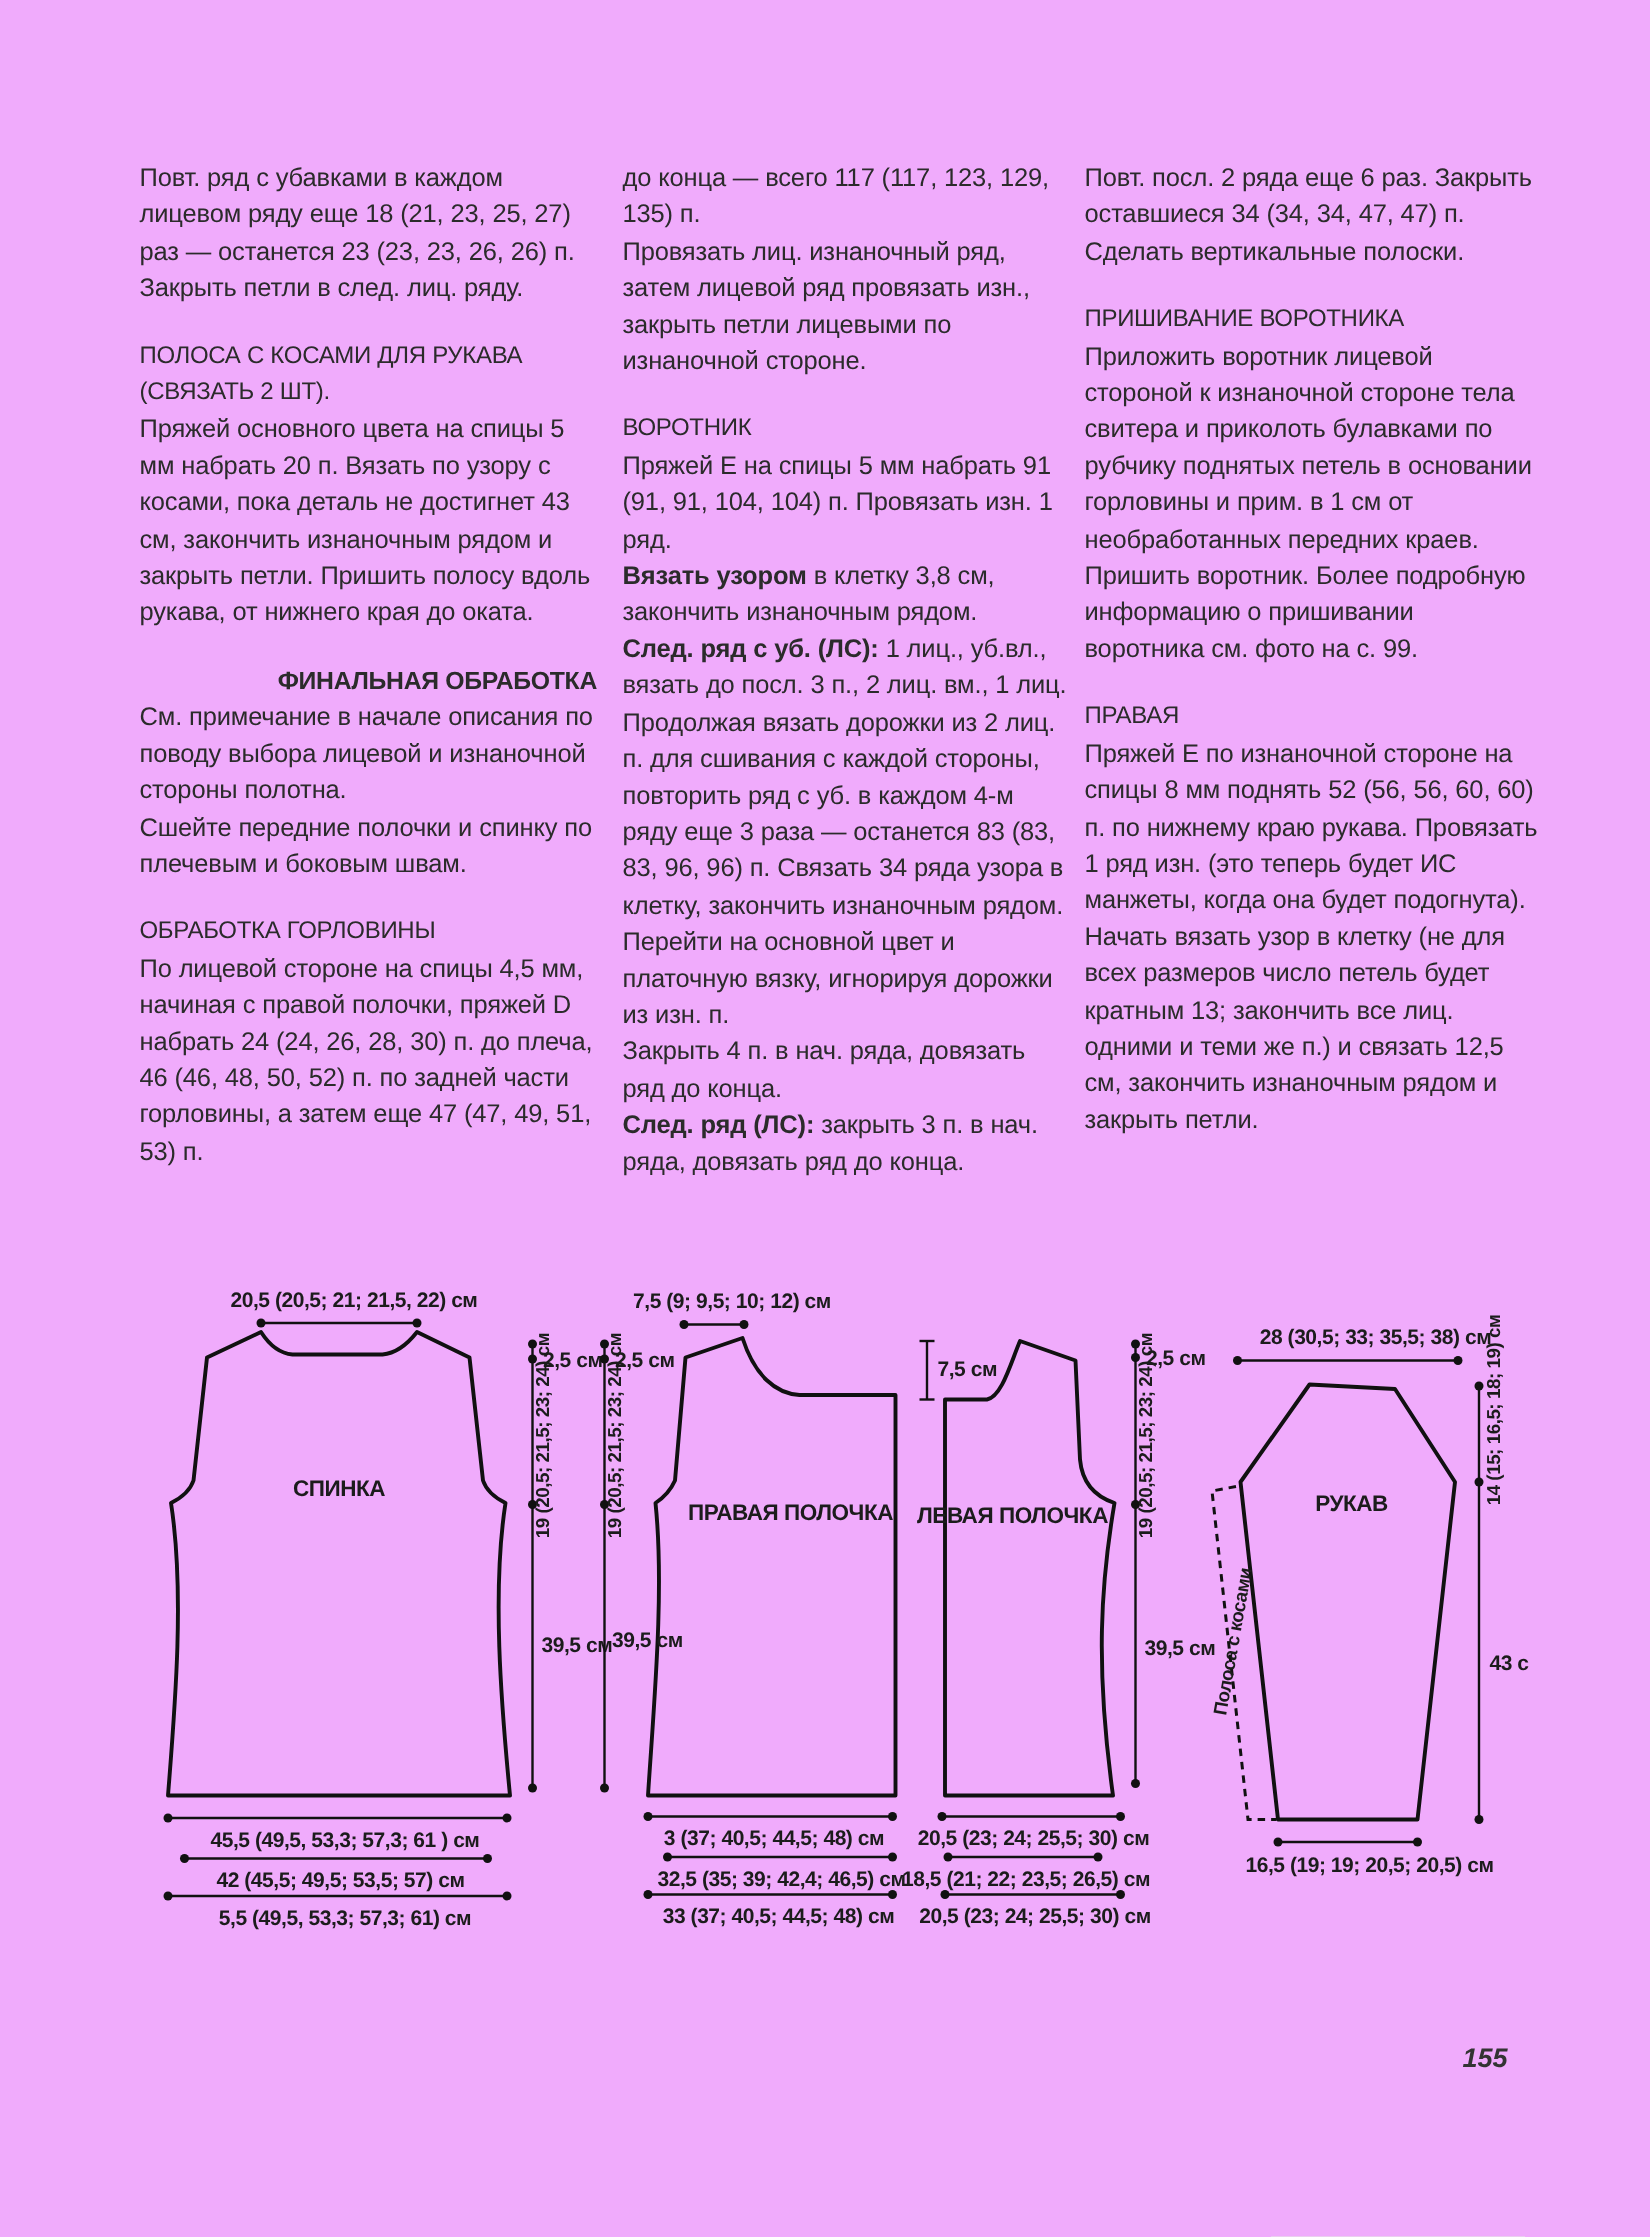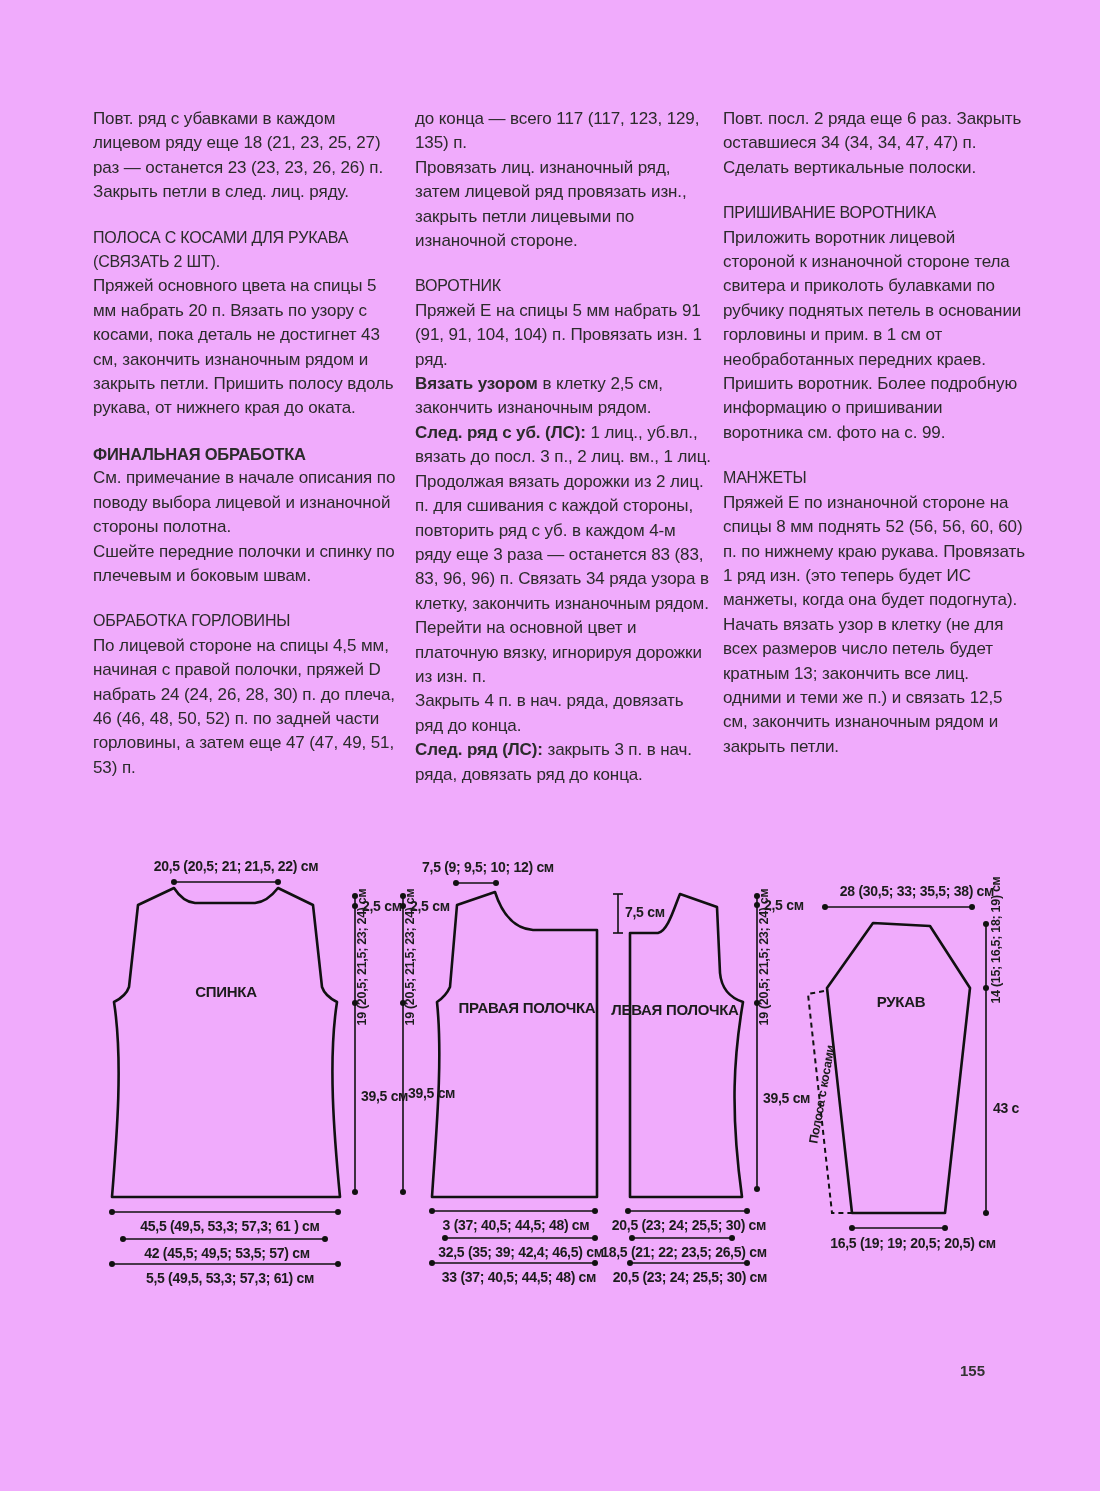--- a/index.html
+++ b/index.html
@@ -8,36 +8,36 @@
     background:#f0abfc;overflow:hidden;
     font-family:"Liberation Sans","DejaVu Sans",sans-serif;
     color:#2b2b2b;
   }
   .col{position:absolute;top:107px;font-size:17px;line-height:24.4px;letter-spacing:-0.1px;}
   #col1{left:93px;width:305px;}
   #col2{left:415px;width:298px;}
   #col3{left:723px;width:302px;}
   .col p{margin:0;}
   .h{margin:0;font-weight:400;font-size:16px;letter-spacing:-0.2px;}
-  .hb{font-weight:700;font-size:16.5px;}
+  .hb{font-weight:700;font-size:16.5px;text-align:right;}
   .sp{margin-top:21px !important;}
   .b{font-weight:700;}
   svg.diagrams{position:absolute;left:55px;top:845px;}
   svg text{
     font-family:"Liberation Sans","DejaVu Sans",sans-serif;
     fill:#1c1c1c;font-weight:700;font-size:14px;letter-spacing:-0.3px;
   }
   svg text.rot{font-size:12.5px;}
   svg text.ttl{font-size:15px;}
   .outline{fill:none;stroke:#111;stroke-width:2.6;stroke-linejoin:round;}
   .dash{fill:none;stroke:#111;stroke-width:2;stroke-dasharray:5 4;}
   .dim{stroke:#111;stroke-width:1.6;}
   .dot{fill:#111;}
-  .pagenum{position:absolute;left:960px;top:1362px;width:60px;text-align:left;
-    font-size:15px;font-weight:700;color:#333;}
+  .pagenum{position:absolute;left:960px;top:1362px;width:60px;text-align:center;
+    font-size:18px;font-weight:700;color:#333;font-style:italic;}
 </style>
 </head>
 <body>
 
 <div class="page">
 
   <div class="col" id="col1">
     <p>Повт. ряд с убавками в каждом лицевом ряду еще 18 (21, 23, 25, 27) раз — останется 23 (23, 23, 26, 26) п. Закрыть петли в след. лиц. ряду.</p>
     <p class="h sp">ПОЛОСА С КОСАМИ ДЛЯ РУКАВА (СВЯЗАТЬ 2 ШТ).</p>
     <p>Пряжей основного цвета на спицы 5 мм набрать 20 п. Вязать по узору с косами, пока деталь не достигнет 43 см, закончить изнаночным рядом и закрыть петли. Пришить полосу вдоль рукава, от нижнего края до оката.</p>
@@ -46,32 +46,32 @@
     <p>Сшейте передние полочки и спинку по плечевым и боковым швам.</p>
     <p class="h sp">ОБРАБОТКА ГОРЛОВИНЫ</p>
     <p>По лицевой стороне на спицы 4,5 мм, начиная с правой полочки, пряжей D набрать 24 (24, 26, 28, 30) п. до плеча, 46 (46, 48, 50, 52) п. по задней части горловины, а затем еще 47 (47, 49, 51, 53) п.</p>
   </div>
 
   <div class="col" id="col2">
     <p>до конца — всего 117 (117, 123, 129, 135) п.</p>
     <p>Провязать лиц. изнаночный ряд, затем лицевой ряд провязать изн., закрыть петли лицевыми по изнаночной стороне.</p>
     <p class="h sp">ВОРОТНИК</p>
     <p>Пряжей Е на спицы 5 мм набрать 91 (91, 91, 104, 104) п. Провязать изн. 1 ряд.</p>
-    <p><span class="b">Вязать узором</span><span> в клетку 2,5 см, закончить изнаночным рядом.</span></p>
+    <p><span class="b">Вязать узором</span><span> в клетку 3,8 см, закончить изнаночным рядом.</span></p>
     <p><span class="b">След. ряд с уб. (ЛС):</span><span> 1 лиц., уб.вл., вязать до посл. 3 п., 2 лиц. вм., 1 лиц. Продолжая вязать дорожки из 2 лиц. п. для сшивания с каждой стороны, повторить ряд с уб. в каждом 4-м ряду еще 3 раза — останется 83 (83, 83, 96, 96) п. Связать 34 ряда узора в клетку, закончить изнаночным рядом.</span></p>
     <p>Перейти на основной цвет и платочную вязку, игнорируя дорожки из изн. п.</p>
     <p>Закрыть 4 п. в нач. ряда, довязать ряд до конца.</p>
     <p><span class="b">След. ряд (ЛС):</span><span> закрыть 3 п. в нач. ряда, довязать ряд до конца.</span></p>
   </div>
 
   <div class="col" id="col3">
     <p>Повт. посл. 2 ряда еще 6 раз. Закрыть оставшиеся 34 (34, 34, 47, 47) п. Сделать вертикальные полоски.</p>
     <p class="h sp">ПРИШИВАНИЕ ВОРОТНИКА</p>
     <p>Приложить воротник лицевой стороной к изнаночной стороне тела свитера и приколоть булавками по рубчику поднятых петель в основании горловины и прим. в 1 см от необработанных передних краев. Пришить воротник. Более подробную информацию о пришивании воротника см. фото на с. 99.</p>
-    <p class="h sp">МАНЖЕТЫ</p>
+    <p class="h sp">ПРАВАЯ</p>
     <p>Пряжей Е по изнаночной стороне на спицы 8 мм поднять 52 (56, 56, 60, 60) п. по нижнему краю рукава. Провязать 1 ряд изн. (это теперь будет ИС манжеты, когда она будет подогнута). Начать вязать узор в клетку (не для всех размеров число петель будет кратным 13; закончить все лиц. одними и теми же п.) и связать 12,5 см, закончить изнаночным рядом и закрыть петли.</p>
   </div>
 
   <svg class="diagrams" width="1030" height="470" viewBox="0 0 1030 470">
 
     <g>
       <path class="outline" d="M 57,352 C 62,290 68,215 59,157 Q 71,151 74,142 L 83,60 L 119,43 Q 128,57 140,58 L 200,58 Q 212,57 223,43 L 258,60 L 267,142 Q 270,151 282,157 C 273,215 279,290 285,352 Z"></path>
       <text class="ttl" x="171" y="152" text-anchor="middle">СПИНКА</text>
       <g>
         <line class="dim" x1="119" y1="37" x2="223" y2="37"></line>

